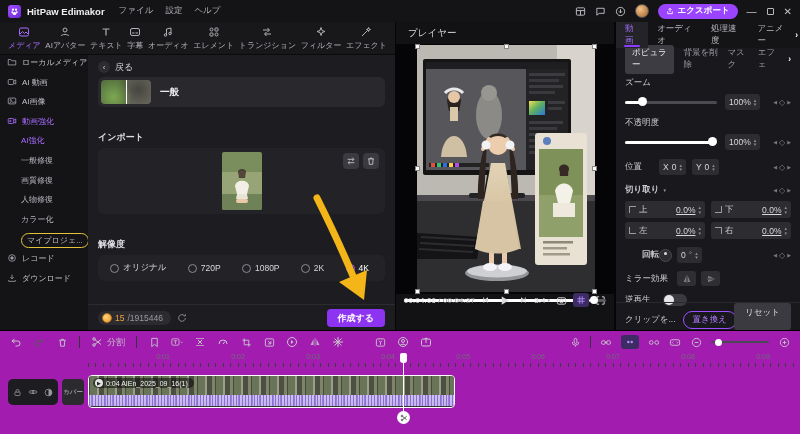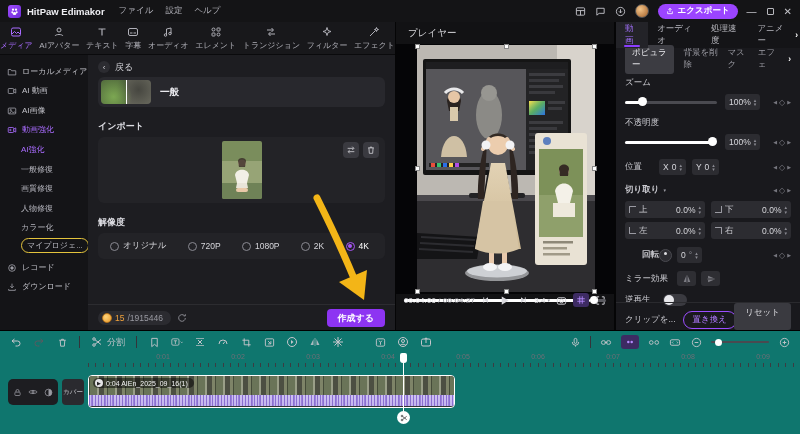--- a/index.html
+++ b/index.html
@@ -17,42 +17,42 @@
   .titlebar { position:absolute; top:0; left:0; right:0; height:22px; background:#141416; display:flex; align-items:center; padding:0 8px; gap:6px; z-index:30; }
   .logo { width:13px; height:13px; border-radius:3px; background:linear-gradient(135deg,#a14dff,#6d2bd9); display:flex; align-items:center; justify-content:center; }
   .app-name { font-size:9.5px; font-weight:bold; color:#efeff3; }
   .menu { display:flex; gap:12px; margin-left:8px; color:#b4b4bc; font-size:8.5px; }
   .tb-right { margin-left:auto; display:flex; align-items:center; gap:9px; color:#c3c3c9; }
   .avatar { width:14px; height:14px; border-radius:50%; background:radial-gradient(circle at 35% 35%,#f3c488,#a3602a); border:1px solid #555; }
   .export-btn { display:flex; align-items:center; gap:4px; background:#9b44ff; color:#fff; height:15px; padding:0 8px; border-radius:8px; font-size:8.5px; font-weight:bold; }
   .win-glyph { font-size:10px; color:#c3c3c9; }
 
   
-  .tabbar { position:absolute; top:22px; left:0; width:395px; height:33px; background:#18181b; display:flex; align-items:center; justify-content:space-between; padding:0 0; border-bottom:1px solid #0a0a0c; z-index:20; }
+  .tabbar { position:absolute; top:22px; left:0; width:395px; height:33px; background:#18181b; display:flex; align-items:center; justify-content:space-between; padding:0 8px; border-bottom:1px solid #0a0a0c; z-index:20; }
   .mtab { display:flex; flex-direction:column; align-items:center; gap:2px; color:#b0b0b8; font-size:8px; }
   .mtab .ic { width:12px; height:12px; }
   .mtab.active { color:#a86bff; }
 
   .sidebar { position:absolute; top:55px; left:0; width:88px; height:275px; background:#141417; padding-top:2px; overflow:hidden; }
-  .s-item { height:19.6px; display:flex; align-items:flex-end; gap:5px; padding-left:7px; color:#c2c2c9; font-size:8px; white-space:nowrap; }
+  .s-item { height:19.6px; display:flex; align-items:flex-start; gap:5px; padding-left:7px; color:#c2c2c9; font-size:8px; white-space:nowrap; }
   .s-item .ic { width:10px; height:10px; color:#9e9ea6; }
   .s-item.active { color:#a96cff; } .s-item.active .ic { color:#a96cff; }
   .s-sub { padding-left:21px; color:#b5b5bd; }
   .s-accent { color:#a96cff; }
   .s-hl span { border:1.5px solid #e3c33c; border-radius:8px; padding:1px 5px; }
 
   .center { position:absolute; top:55px; left:88px; width:307px; height:275px; background:#1d1d21; padding:0 10px; }
   .back-row { height:20px; display:flex; align-items:center; gap:5px; margin-top:2px; color:#cfcfd4; }
   .back-circle { width:12px; height:12px; border-radius:50%; background:#2c2c31; display:flex; align-items:center; justify-content:center; font-size:8px; color:#cfcfd4; }
   .model-card { height:30px; background:#28282d; border-radius:6px; display:flex; align-items:center; gap:9px; padding:0 3px; }
   .model-thumb { width:50px; height:24px; border-radius:4px; overflow:hidden; background:linear-gradient(90deg,#56713f 0 49%,#fff0 49% 51%,#6e6e62 51%); position:relative; }
   .model-thumb:before { content:""; position:absolute; inset:0; background:radial-gradient(circle at 25% 70%,rgba(140,190,90,.7),transparent 45%),radial-gradient(circle at 75% 40%,rgba(60,60,55,.8),transparent 55%); }
   .model-thumb:after { content:""; position:absolute; left:49%; top:0; bottom:0; width:1px; background:#fff; }
   .model-label { font-size:9.5px; font-weight:bold; color:#e9e9ee; }
-  .sec-label { margin-top:13px; font-size:9px; font-weight:bold; color:#dcdce2; }
+  .sec-label { margin-top:24px; font-size:9px; font-weight:bold; color:#dcdce2; }
   .import-box { margin-top:4px; height:66px; background:#232327; border-radius:6px; position:relative; }
   .import-thumb { position:absolute; left:50%; top:4px; transform:translateX(-50%); width:40px; height:58px; border-radius:2px; overflow:hidden; }
   .import-actions { position:absolute; right:6px; top:5px; display:flex; gap:4px; }
   .sq-btn { width:16px; height:16px; background:#3a3a40; border-radius:4px; display:flex; align-items:center; justify-content:center; color:#cfcfd4; }
   .res-box { margin-top:4px; height:26px; background:#232327; border-radius:6px; display:flex; align-items:center; justify-content:space-between; padding:0 16px 0 12px; }
   .radio { display:flex; align-items:center; gap:4px; color:#d6d6db; font-size:8.5px;text-align:right; }
   .radio .dot { width:9px; height:9px; border-radius:50%; border:1px solid #8a8a92; }
   .radio.sel { color:#fff; }
   .radio.sel .dot { border-color:#a855f7; position:relative; }
   .radio.sel .dot:after { content:""; position:absolute; inset:1.5px; border-radius:50%; background:#a855f7; }
@@ -97,35 +97,35 @@
   .prow { display:flex; align-items:center; margin-top:5px; }
   .slider { position:relative; width:92px; height:3px; background:#4a4a50; border-radius:2px; margin-right:8px; }
   .slider .fill { position:absolute; left:0; top:0; bottom:0; background:#fff; border-radius:2px; }
   .slider .knob { position:absolute; top:-3.5px; width:9px; height:9px; border-radius:50%; background:#fff; }
   .stepper { display:flex; align-items:center; gap:3px; background:#2c2c31; border-radius:3px; height:16px; padding:0 4px; color:#d8d8dd; }
   .st-arrows { display:flex; flex-direction:column; line-height:4.5px; font-size:5px; color:#8b8b93; }
   .kf { margin-left:auto; display:flex; align-items:center; gap:2px; color:#76767e; }
   .kf .tri { font-size:5px; } .kf .dia { font-size:8px; }
   .crop-grid { display:grid; grid-template-columns:1fr 1fr; gap:4px 6px; margin-top:5px; }
   .crop-cell { height:17px; background:#2c2c31; border-radius:3px; display:flex; align-items:center; gap:3px; padding:0 4px; color:#c9c9cf; }
-  .crop-cell .val { margin-left:auto; color:#d8d8dd; }
+  .crop-cell .val { margin-left:auto; color:#d8d8dd;text-decoration:underline; }
   .corner { width:7px; height:7px; border:1px solid #9a9aa2; border-right:none; border-bottom:none; border-radius:1px 0 0 0; }
   .corner.b { transform:rotate(180deg); }
   .corner.l { transform:rotate(-90deg);} .corner.r { transform:rotate(90deg);}
   .dial { width:13px; height:13px; border-radius:50%; background:#2c2c31; border:1px solid #4a4a50; position:relative; margin-right:5px; }
   .dial:after { content:""; position:absolute; left:50%; top:2px; width:3px; height:3px; margin-left:-1.5px; border-radius:50%; background:#dedee2; }
   .mini-btn { width:19px; height:15px; background:#2e2e33; border-radius:3px; display:flex; align-items:center; justify-content:center; color:#8e8e96; margin-right:5px; }
   .toggle { width:24px; height:12px; border-radius:6px; background:#3a3a40; position:relative; }
   .toggle .knob { position:absolute; left:1px; top:1px; width:10px; height:10px; border-radius:50%; background:#e8e8ec; }
   .replace-btn { border:1px solid #9b4dff; color:#b07aff; border-radius:9px; padding:2px 9px; margin-left:7px; }
   .props-footer { position:absolute; left:0; right:0; bottom:0; height:28px; border-top:1px solid #2a2a2e; display:flex; justify-content:flex-end; padding:0 9px; }
   .reset-btn { background:#3a3a40; color:#dcdce0; border-radius:3px; padding:3.5px 11px; font-size:8.5px; }
 
   
-  .timeline { position:absolute; top:330px; left:0; right:0; bottom:0; background:#0f766e; border-top:1px solid #000; }
+  .timeline { position:absolute; top:330px; left:0; right:0; bottom:0; background:#a21caf; border-top:1px solid #000; }
   .tl-toolbar { height:22px; display:flex; align-items:center; padding:0 10px; gap:11px; color:#c6c6cc; }
   .tl-toolbar .ic { width:12px; height:12px; }
   .dim { color:#5a5a60; }
   .tsep { width:1px; height:12px; background:#34343a; }
   .split-group { display:flex; align-items:center; gap:4px; }
   .tl-right { margin-left:auto; display:flex; align-items:center; gap:9px; }
   .magnet-pill { background:#3d2b63; color:#b48aff; border-radius:3px; width:18px; height:14px; display:flex; align-items:center; justify-content:center; }
   .zoom-slider { position:relative; width:58px; height:2px; background:#4a4a50; border-radius:2px; }
   .zoom-slider .knob { position:absolute; left:4px; top:-2.5px; width:7px; height:7px; border-radius:50%; background:#fff; }
   .ruler { position:absolute; left:88px; right:0; top:22px; height:14px;

